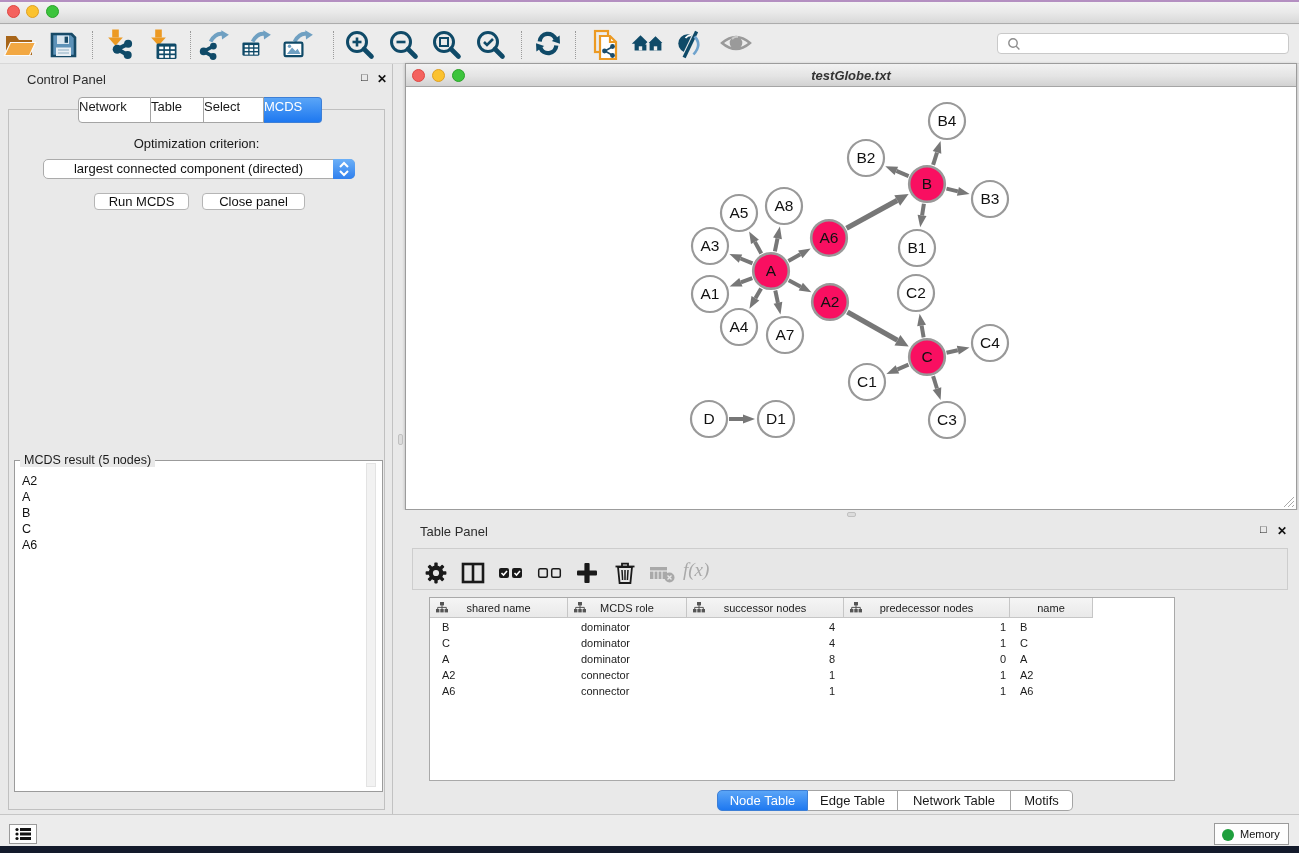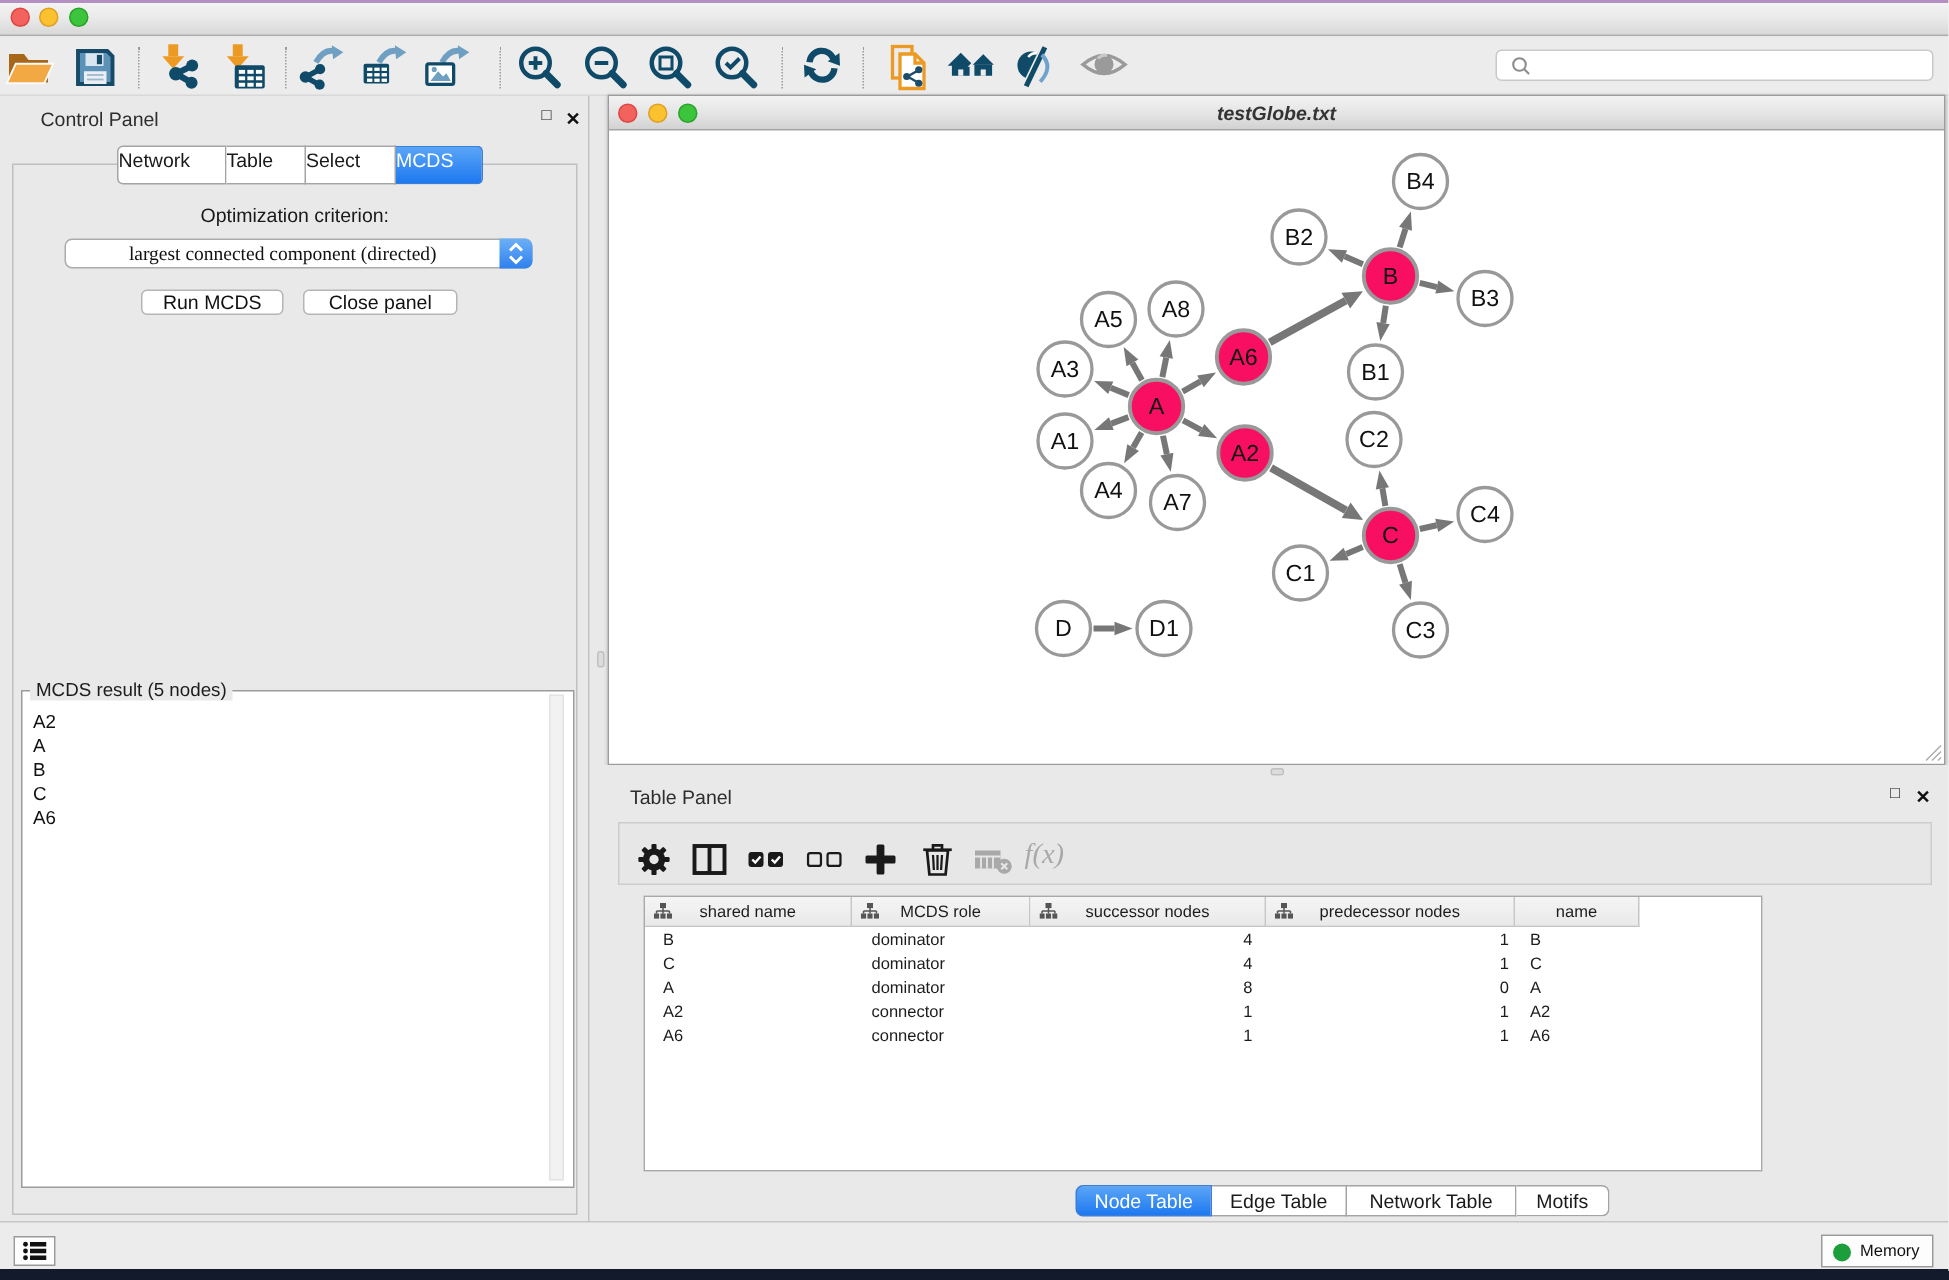--- a/index.html
+++ b/index.html
@@ -235,21 +235,21 @@
     </div>
     <div id="cpInner"></div>
     <div id="cpTabs">
       <div class="cptab first" style="width:73px">Network</div>
       <div class="cptab" style="width:53px">Table</div>
       <div class="cptab" style="width:60px">Select</div>
       <div class="cptab sel last" style="width:58px">MCDS</div>
     </div>
     <div class="abs" style="left:0;top:72px;width:393px;text-align:center;font-size:13px;color:#191919;">Optimization criterion:</div>
     <div class="abs" style="left:43px;top:95px;width:312px;height:20px;background:#fff;border:1px solid #ababab;border-radius:5px;">
-      <div style="position:absolute;left:0;top:0;width:289px;height:18px;line-height:18px;text-align:center;font-size:13px;color:#111;font-family:Liberation Serif, serif;">largest connected component (directed)</div>
+      <div style="position:absolute;left:0;top:0;width:289px;height:18px;line-height:18px;text-align:center;font-size:13px;color:#111;">largest connected component (directed)</div>
       <div style="position:absolute;right:-1px;top:-1px;width:22px;height:20px;border-radius:0 5px 5px 0;background:linear-gradient(180deg,#6cb0f7,#2f80ee);">
         <svg width="22" height="20" viewBox="0 0 22 20">
             <path d="M7 8 L11 4 L15 8" fill="none" stroke="#fff" stroke-width="2"></path>
             <path d="M7 12 L11 16 L15 12" fill="none" stroke="#fff" stroke-width="2"></path>
           </svg>
       </div>
     </div>
     <div class="abs" style="left:94px;top:129px;width:95px;height:17px;background:#fff;border:1px solid #b5b5b5;border-radius:4px;text-align:center;font-size:13px;line-height:16px;color:#111;">Run MCDS</div>
     <div class="abs" style="left:202px;top:129px;width:103px;height:17px;background:#fff;border:1px solid #b5b5b5;border-radius:4px;text-align:center;font-size:13px;line-height:16px;color:#111;">Close panel</div>
     <div id="mcdsBox">

